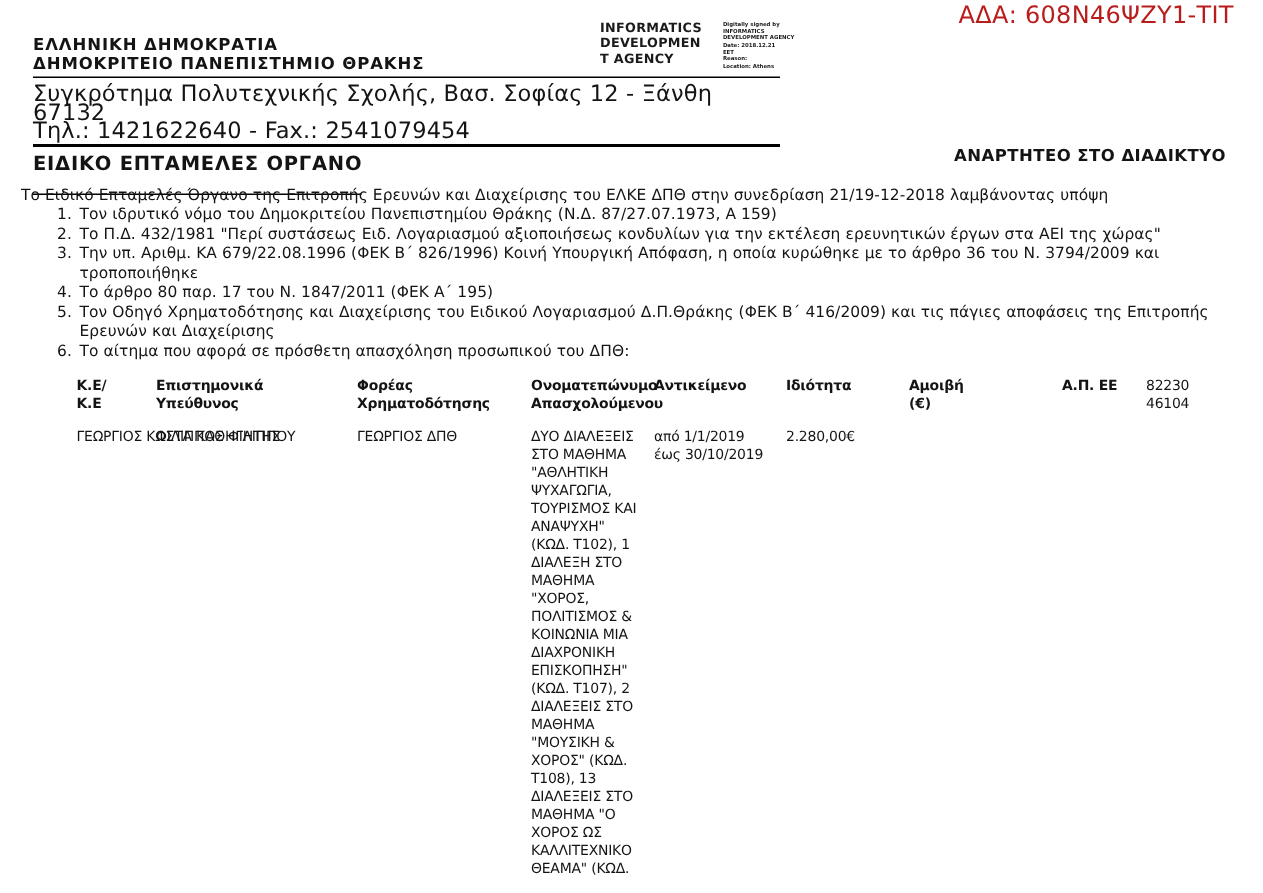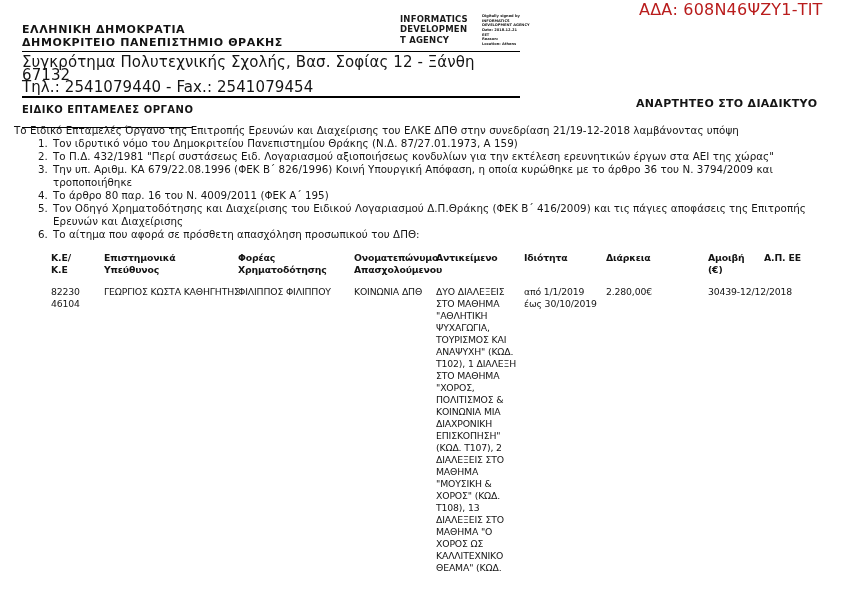--- a/index.html
+++ b/index.html
@@ -18,21 +18,21 @@
   .stamp-sig div{white-space:nowrap;}
   
   .letterhead{position:absolute;top:23px;left:22px;width:500px;}
   .lh-line{font-size:11px;font-weight:bold;letter-spacing:.6px;line-height:13px;}
   .lh-title-row{margin-top:2px;white-space:nowrap;}
   .lh-title{font-size:17.5px;font-weight:bold;letter-spacing:.4px;display:inline;}
   .lh-title-law{font-size:9.5px;font-weight:bold;margin-left:7px;letter-spacing:.2px;}
   .rule{border-top:1.8px solid #000;width:498px;margin-top:2px;}
   .lh-addr{font-size:15px;margin-top:4px;line-height:12.5px;letter-spacing:.1px;}
   .rule2{border-top:2px solid #000;width:498px;margin-top:2px;}
-  .lh-organ{font-size:10px;font-weight:bold;letter-spacing:.5px;display:inline-block;
+  .lh-organ{font-size:13px;font-weight:bold;letter-spacing:.5px;display:inline-block;
             border-bottom:1.6px solid #000;margin-top:-2px;padding-bottom:12px;text-align:right;}
   .web-notice{position:absolute;top:97px;left:636px;font-size:11px;font-weight:bold;letter-spacing:.3px;}
   
   .doc-body{position:absolute;top:124px;left:14px;width:818px;font-size:10.3px;line-height:13px;letter-spacing:.05px;}
   ol.legal{list-style:none;margin:0;padding:0 0 0 24px;counter-reset:li;}
   ol.legal li{counter-increment:li;position:relative;padding-left:15px;}
   ol.legal li::before{content:counter(li) ".";position:absolute;left:0;}
   
   .grid{
     position:absolute;top:252px;left:51px;
@@ -62,54 +62,52 @@
     <div>Reason:</div>
     <div>Location: Athens</div>
   </div>
 </div>
 
 <div class="letterhead">
   <div class="lh-line">ΕΛΛΗΝΙΚΗ ΔΗΜΟΚΡΑΤΙΑ</div>
   <div class="lh-line">ΔΗΜΟΚΡΙΤΕΙΟ ΠΑΝΕΠΙΣΤΗΜΙΟ ΘΡΑΚΗΣ</div>
   <div class="rule"></div>
   <div class="lh-addr">Συγκρότημα Πολυτεχνικής Σχολής, Βασ. Σοφίας 12 - Ξάνθη 67132</div>
-  <div class="lh-addr" style="margin-top:0;">Τηλ.: 2541079440 - Fax.: 2541079454</div>
+  <div class="lh-addr" style="margin-top:0;">Τηλ.: 1421622640 - Fax.: 2541079454</div>
   <div class="rule2"></div>
   <div class="lh-organ">ΕΙΔΙΚΟ ΕΠΤΑΜΕΛΕΣ ΟΡΓΑΝΟ</div>
 </div>
 
 <div class="web-notice">ΑΝΑΡΤΗΤΕΟ ΣΤΟ ΔΙΑΔΙΚΤΥΟ</div>
 
 <div class="doc-body">
   <div>Το Ειδικό Επταμελές Όργανο της Επιτροπής Ερευνών και Διαχείρισης του ΕΛΚΕ ΔΠΘ στην συνεδρίαση 21/19-12-2018 λαμβάνοντας υπόψη</div>
   <ol class="legal">
-    <li>Τον ιδρυτικό νόμο του Δημοκριτείου Πανεπιστημίου Θράκης (Ν.Δ. 87/27.01.1973, Α 159)</li>
+    <li>Τον ιδρυτικό νόμο του Δημοκριτείου Πανεπιστημίου Θράκης (Ν.Δ. 87/27.07.1973, Α 159)</li>
     <li>Το Π.Δ. 432/1981 "Περί συστάσεως Ειδ. Λογαριασμού αξιοποιήσεως κονδυλίων για την εκτέλεση ερευνητικών έργων στα ΑΕΙ της χώρας"</li>
     <li>Την υπ. Αριθμ. ΚΑ 679/22.08.1996 (ΦΕΚ Β΄ 826/1996) Κοινή Υπουργική Απόφαση, η οποία κυρώθηκε με το άρθρο 36 του Ν. 3794/2009 και τροποποιήθηκε</li>
-    <li>Το άρθρο 80 παρ. 16 του Ν. 4009/2011 (ΦΕΚ Α΄ 195)</li>
+    <li>Το άρθρο 80 παρ. 17 του Ν. 1847/2011 (ΦΕΚ Α΄ 195)</li>
     <li>Τον Οδηγό Χρηματοδότησης και Διαχείρισης του Ειδικού Λογαριασμού Δ.Π.Θράκης (ΦΕΚ Β΄ 416/2009) και τις πάγιες αποφάσεις της Επιτροπής Ερευνών και Διαχείρισης</li>
     <li>Το αίτημα που αφορά σε πρόσθετη απασχόληση προσωπικού του ΔΠΘ:</li>
   </ol>
 </div>
 
 <div class="grid">
   <div class="th pre">Κ.Ε/
 Κ.Ε</div>
   <div class="th">Επιστημονικά Υπεύθυνος</div>
   <div class="th">Φορέας Χρηματοδότησης</div>
   <div class="th">Ονοματεπώνυμο Απασχολούμενου</div>
   <div class="th">Αντικείμενο</div>
   <div class="th">Ιδιότητα</div>
-  <div class="th">Διάρκεια</div>
   <div class="th pre">Αμοιβή
 (€)</div>
   <div class="th">Α.Π. ΕΕ</div>
 
   <div class="td pre">82230
 46104</div>
   <div class="td nowrap">ΓΕΩΡΓΙΟΣ ΚΩΣΤΑ ΚΑΘΗΓΗΤΗΣ</div>
   <div class="td">ΦΙΛΙΠΠΟΣ ΦΙΛΙΠΠΟΥ</div>
-  <div class="td">ΚΟΙΝΩΝΙΑ ΔΠΘ</div>
+  <div class="td">ΓΕΩΡΓΙΟΣ ΔΠΘ</div>
   <div class="td">ΔΥΟ ΔΙΑΛΕΞΕΙΣ ΣΤΟ ΜΑΘΗΜΑ "ΑΘΛΗΤΙΚΗ ΨΥΧΑΓΩΓΙΑ, ΤΟΥΡΙΣΜΟΣ ΚΑΙ ΑΝΑΨΥΧΗ" (ΚΩΔ. Τ102), 1 ΔΙΑΛΕΞΗ ΣΤΟ ΜΑΘΗΜΑ "ΧΟΡΟΣ, ΠΟΛΙΤΙΣΜΟΣ &amp; ΚΟΙΝΩΝΙΑ  ΜΙΑ ΔΙΑΧΡΟΝΙΚΗ ΕΠΙΣΚΟΠΗΣΗ" (ΚΩΔ. Τ107), 2 ΔΙΑΛΕΞΕΙΣ ΣΤΟ ΜΑΘΗΜΑ "ΜΟΥΣΙΚΗ &amp; ΧΟΡΟΣ" (ΚΩΔ. Τ108), 13 ΔΙΑΛΕΞΕΙΣ ΣΤΟ ΜΑΘΗΜΑ "Ο ΧΟΡΟΣ ΩΣ ΚΑΛΛΙΤΕΧΝΙΚΟ ΘΕΑΜΑ" (ΚΩΔ.</div>
   <div class="td">από 1/1/2019 έως 30/10/2019</div>
   <div class="td">2.280,00€</div>
-  <div class="td nowrap">30439-12/12/2018</div>
 </div>
 
 </body></html>

